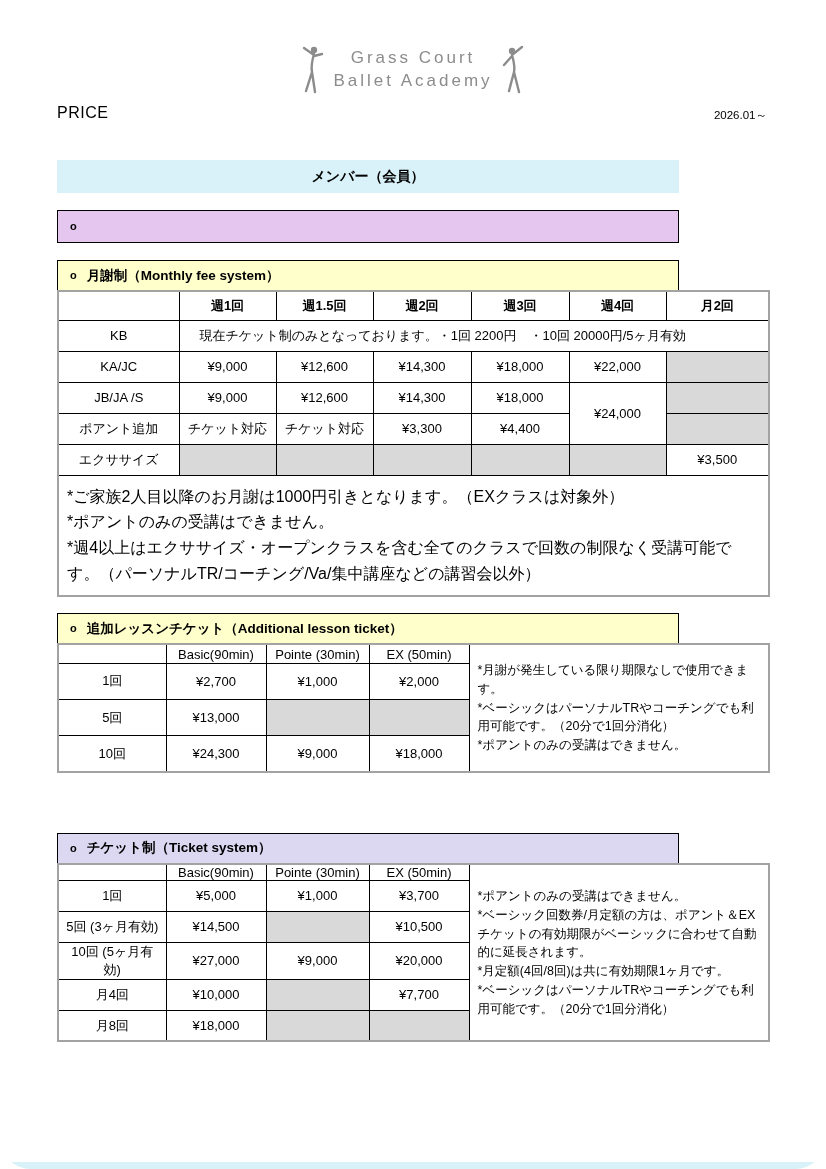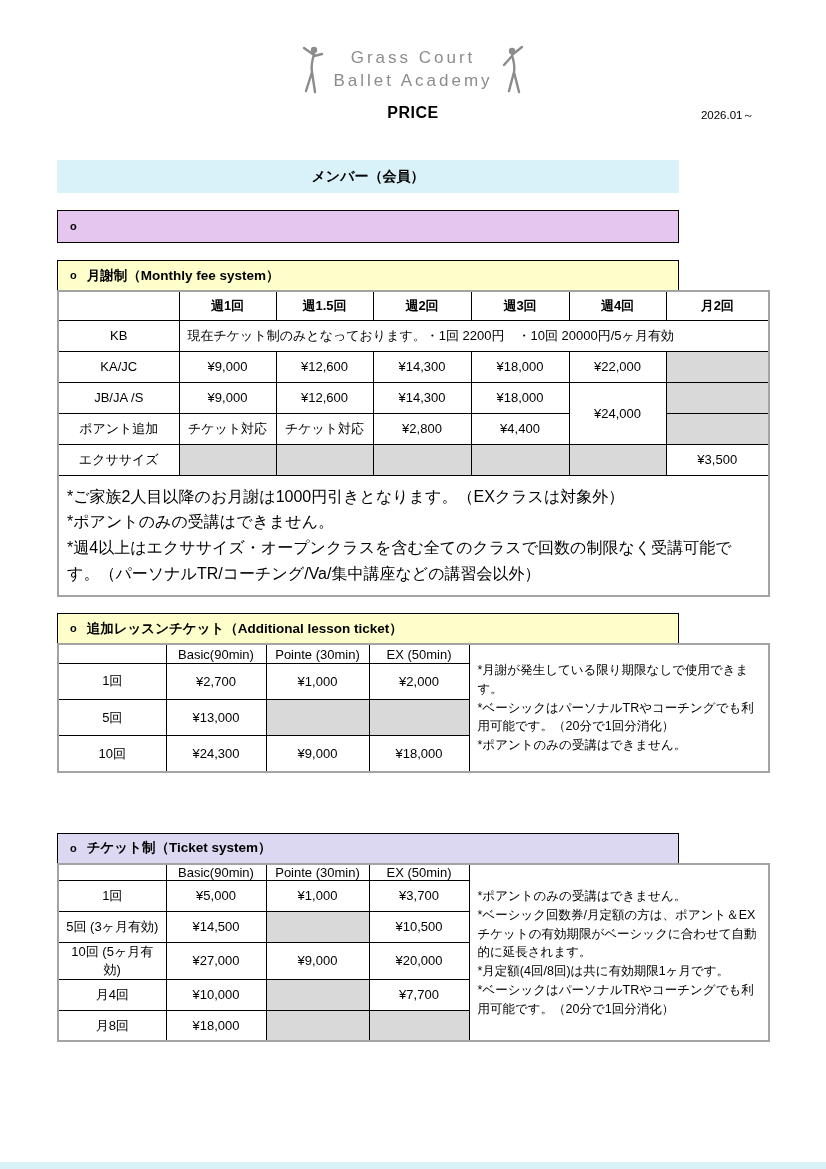--- a/index.html
+++ b/index.html
@@ -1,45 +1,45 @@
 <!DOCTYPE html>
 <html><head>
 <meta charset="utf-8">
 <style>
   * { margin: 0; padding: 0; box-sizing: border-box; }
   body { background: #ffffff; font-family: "Liberation Sans", "DejaVu Sans", sans-serif; color: #000; }
-  .page { position: relative; width: 826px; height: 1169px; background: #fff; padding: 0 57px 0 57px; overflow: hidden; }
+  .page { position: relative; width: 826px; height: 1169px; background: #fff; padding: 0 57px 0 57px; overflow: hidden; border-radius: 31px; }
 
   
   .logo { margin-top: 45px; display: flex; justify-content: center; align-items: center; gap: 8px; }
   .logo-text { text-align: center; color: #8c8c8c; font-size: 17px; letter-spacing: 3px; line-height: 1.35; }
   .dancer { width: 26px; height: 50px; }
   .title-row { position: relative; margin-top: 9px; height: 22px; }
-  .price-title { text-align: center; font-size: 16px; font-weight: bold; letter-spacing: 0.5px; margin-top: 8px; }
-  .date { position: absolute; right: 15px; top: 4px; font-size: 11.5px; }
+  .price-title { font-size: 16px; font-weight: normal; letter-spacing: 0.5px; margin-top: 8px; }
+  .date { position: absolute; right: 2px; top: 4px; font-size: 11.5px; }
 
   
   .banner { width: 622px; }
   .banner.cyan { margin-top: 34px; height: 33px; background: #d9f1f8; font-weight: bold; font-size: 14px;
                  display: flex; align-items: center; justify-content: center; }
   .banner.lilac { margin-top: 17px; height: 33px; background: #e5c6ef; border: 1.5px solid #000;
                   font-weight: bold; font-size: 13.5px; display: flex; align-items: center; padding-left: 8px; }
   .section-head { height: 30px; border: 1.5px solid #000; border-bottom: none; font-weight: bold; font-size: 13.5px;
                   display: flex; align-items: center; padding-left: 8px; }
   .section-head.yellow { background: #ffffcc; }
   .section-head.lavender { background: #dcd8f2; }
   .bullet { font-size: 11px; margin: 0 10px 0 4px; line-height: 1; }
 
   
   table { border-collapse: collapse; table-layout: fixed; width: 711px; border: 2px solid #a3a3a3; }
   td { border: 1.5px solid #000; height: 31px; text-align: center; vertical-align: middle;
        font-size: 13px; padding: 0 4px; overflow: hidden; }
   td.head { font-weight: bold; height: 29px; }
   td.head2 { height: 16px; }
-  td.left { text-align: left; padding-left: 8px; margin-top: 16px; }
+  td.left { text-align: left; padding-left: 20px; margin-top: 16px; }
   td.gray { background: #d9d9d9; }
   td.db { border-bottom: 1.5px dotted #777; }
   td.notes { text-align: left; font-size: 16px; line-height: 1.62; white-space: pre-line;
              padding: 8px 8px; vertical-align: top; font-weight: normal; }
   td.notes-mid { text-align: left; font-size: 12.5px; line-height: 1.5; white-space: pre-line;
                  padding: 16px 8px; vertical-align: middle; font-weight: normal; }
 
   .sec2 { margin-top: 16px; }
   .sec3 { margin-top: 60px; }
 
@@ -120,21 +120,21 @@
         <td class="db">¥12,600</td>
         <td class="db">¥14,300</td>
         <td class="db">¥18,000</td>
         <td rowspan="2">¥24,000</td>
         <td class="gray"></td>
       </tr>
       <tr>
         <td>ポアント追加</td>
         <td>チケット対応</td>
         <td>チケット対応</td>
-        <td>¥2,800</td>
+        <td>¥3,300</td>
         <td>¥4,400</td>
         <td class="gray"></td>
       </tr>
       <tr>
         <td>エクササイズ</td>
         <td class="gray"></td>
         <td class="gray"></td>
         <td class="gray"></td>
         <td class="gray"></td>
         <td class="gray"></td>

